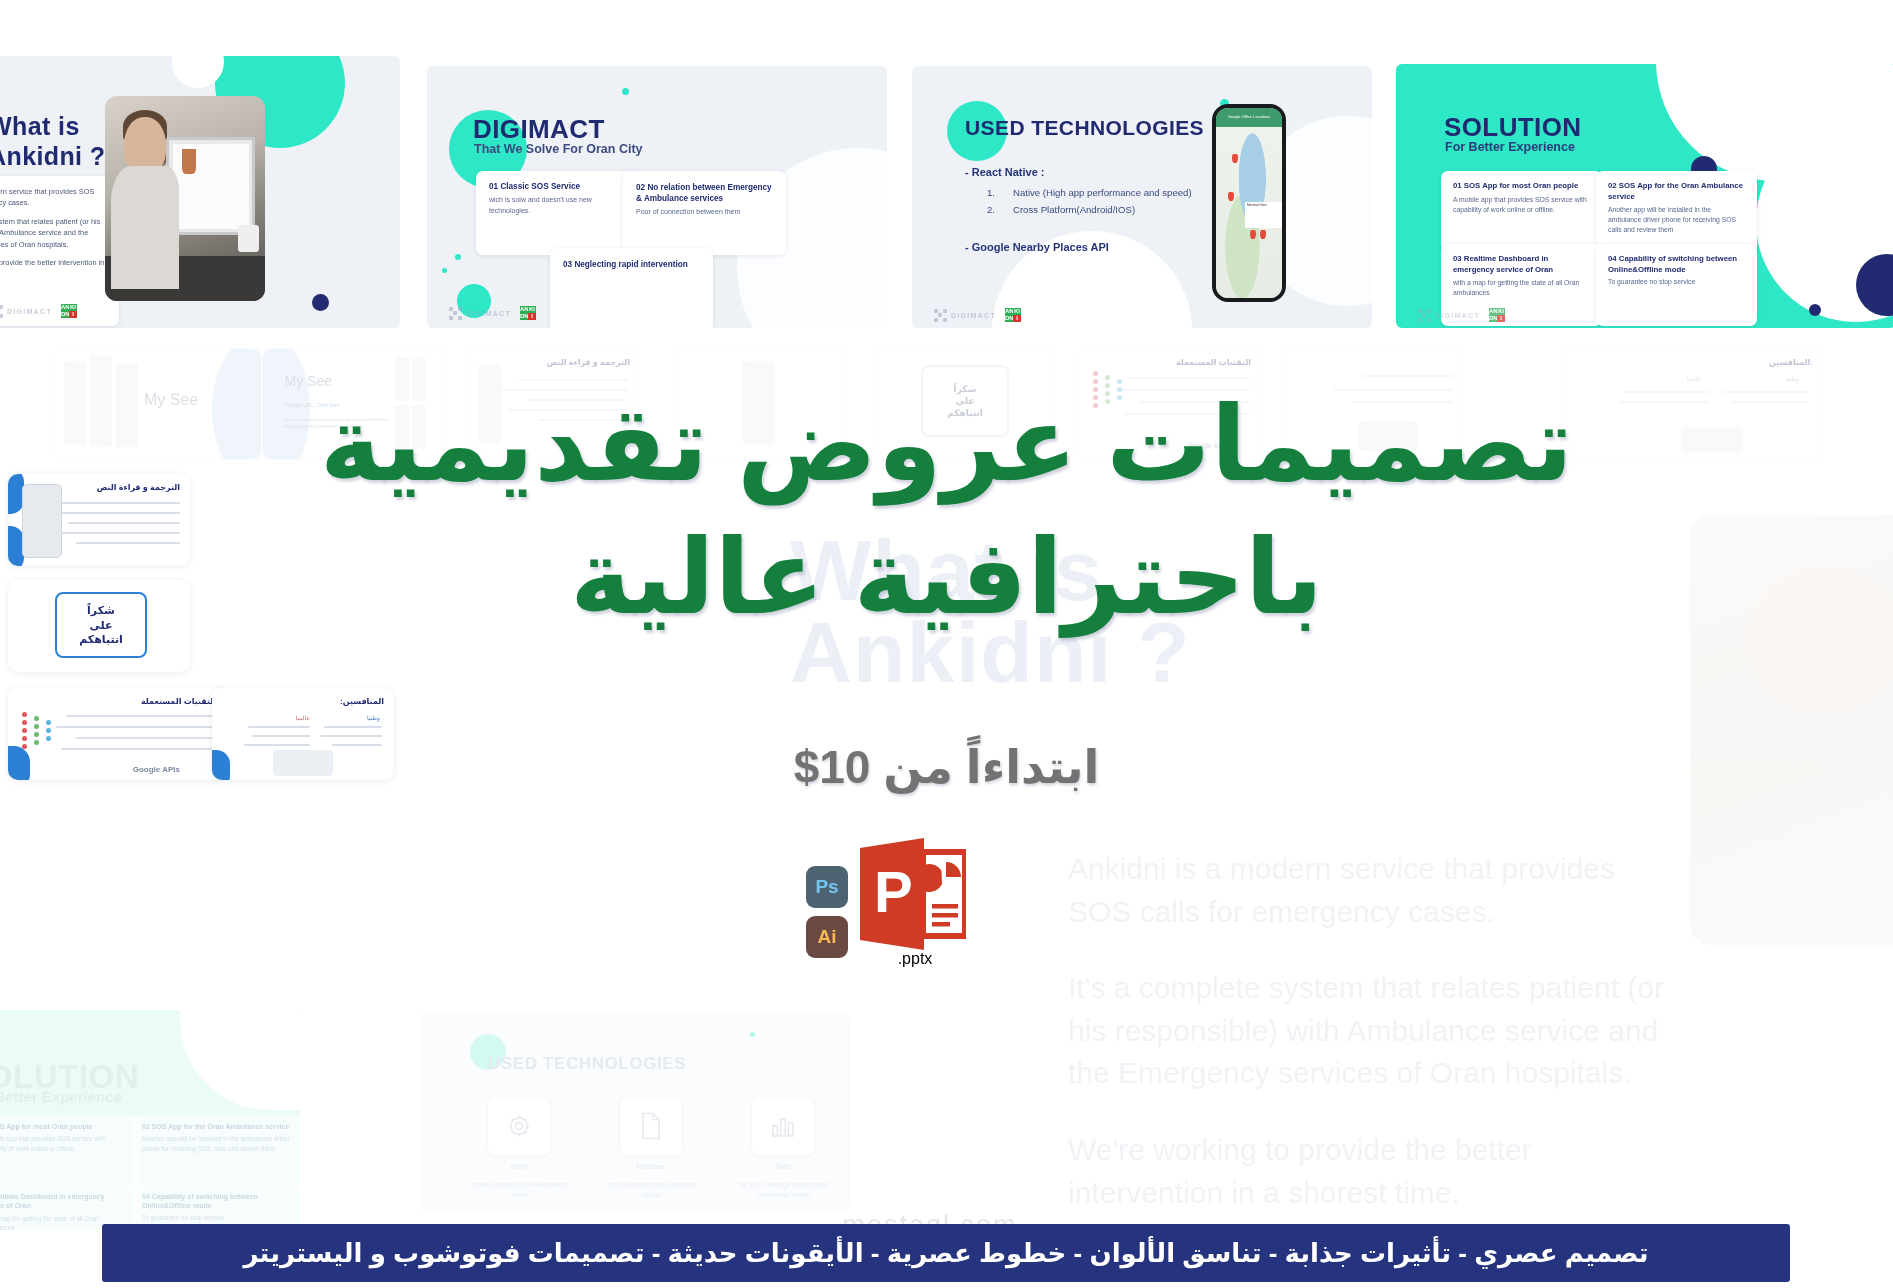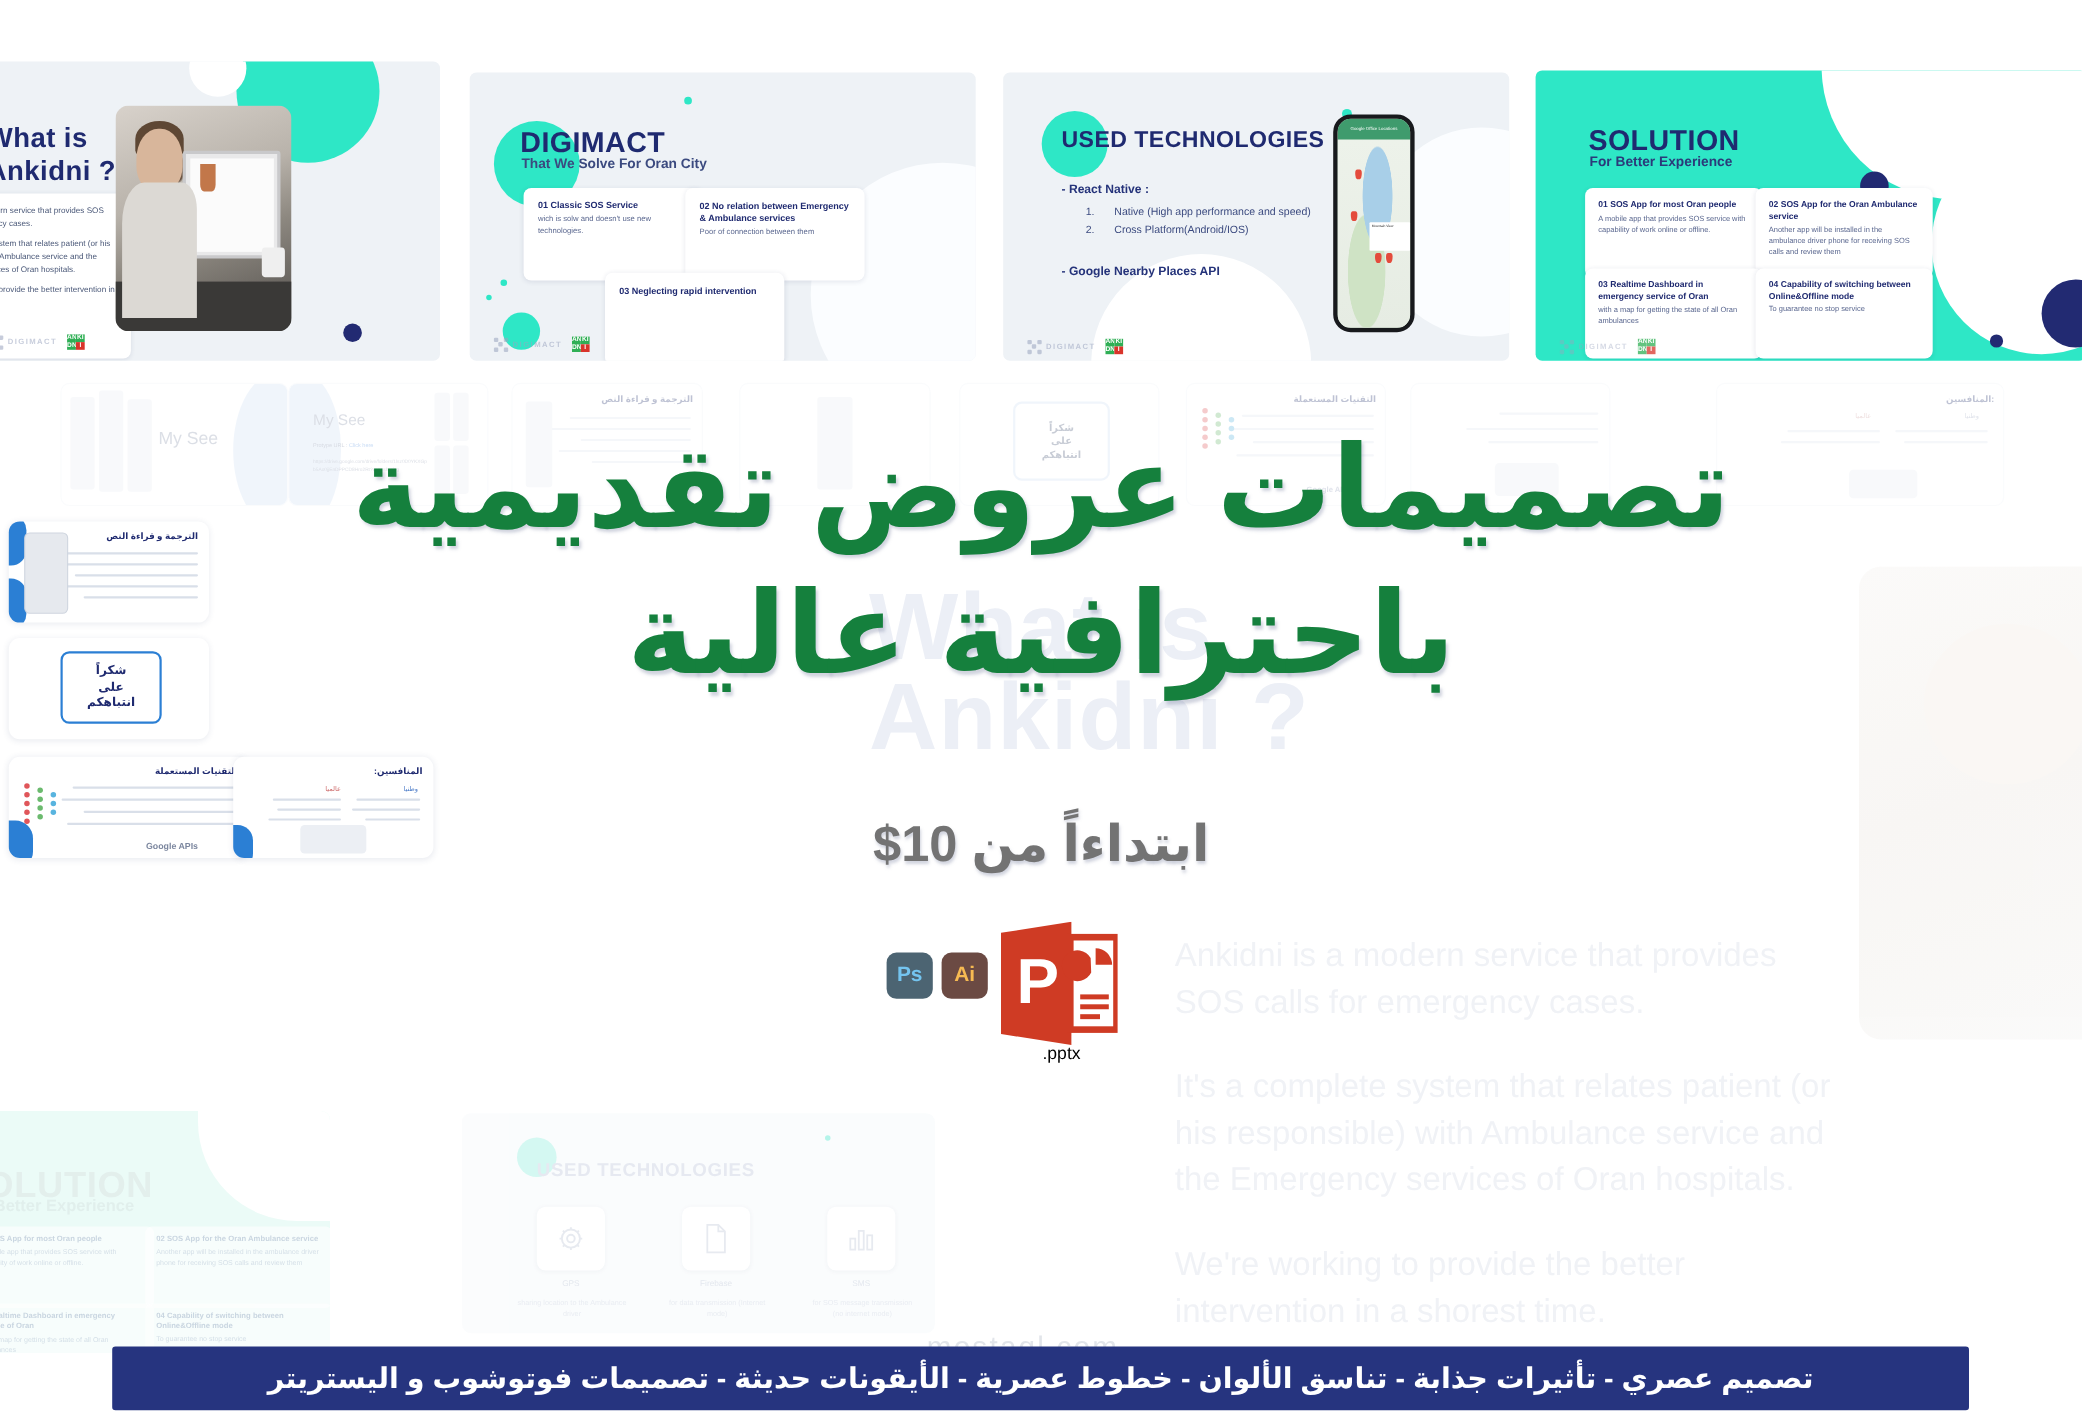--- a/index.html
+++ b/index.html
@@ -129,21 +129,21 @@
   .bslide{position:absolute;border-radius:8px;overflow:hidden;z-index:1;}
   .bs-sol{left:-30px;top:1010px;width:330px;height:220px;background:#e4faf5;opacity:.72;}
   .bs-tech{left:420px;top:1012px;width:430px;height:200px;background:#fafcfd;opacity:.85;}
   .bs-title{position:absolute;font-weight:bold;letter-spacing:.6px;}
   .bs-card{position:absolute;background:#fff;border-radius:6px;}
   .bs-h{font-weight:bold;}
   .icon-card{position:absolute;background:#fff;border-radius:8px;display:flex;align-items:center;justify-content:center;}
 
   
   .icons{position:absolute;left:806px;top:838px;z-index:7;display:flex;align-items:flex-start;gap:12px;}
-  .adobe-col{display:flex;gap:8px;padding-top:28px;align-items:center;}
+  .adobe-col{display:flex;flex-direction:column;gap:8px;padding-top:28px;align-items:center;}
   .adobe{width:42px;height:42px;border-radius:9px;display:flex;align-items:center;justify-content:center;
          font-weight:bold;font-size:19px;}
   .ps{background:#4c6472;color:#74c4ef;}
   .ai{background:#6b4a43;color:#f7ba52;}
   .ppt-wrap{display:flex;flex-direction:column;align-items:center;}
   .ppt{width:110px;height:112px;position:relative;}
 
   
   .wm{
     position:absolute;left:690px;top:1120px;width:470px;height:120px;z-index:8;

